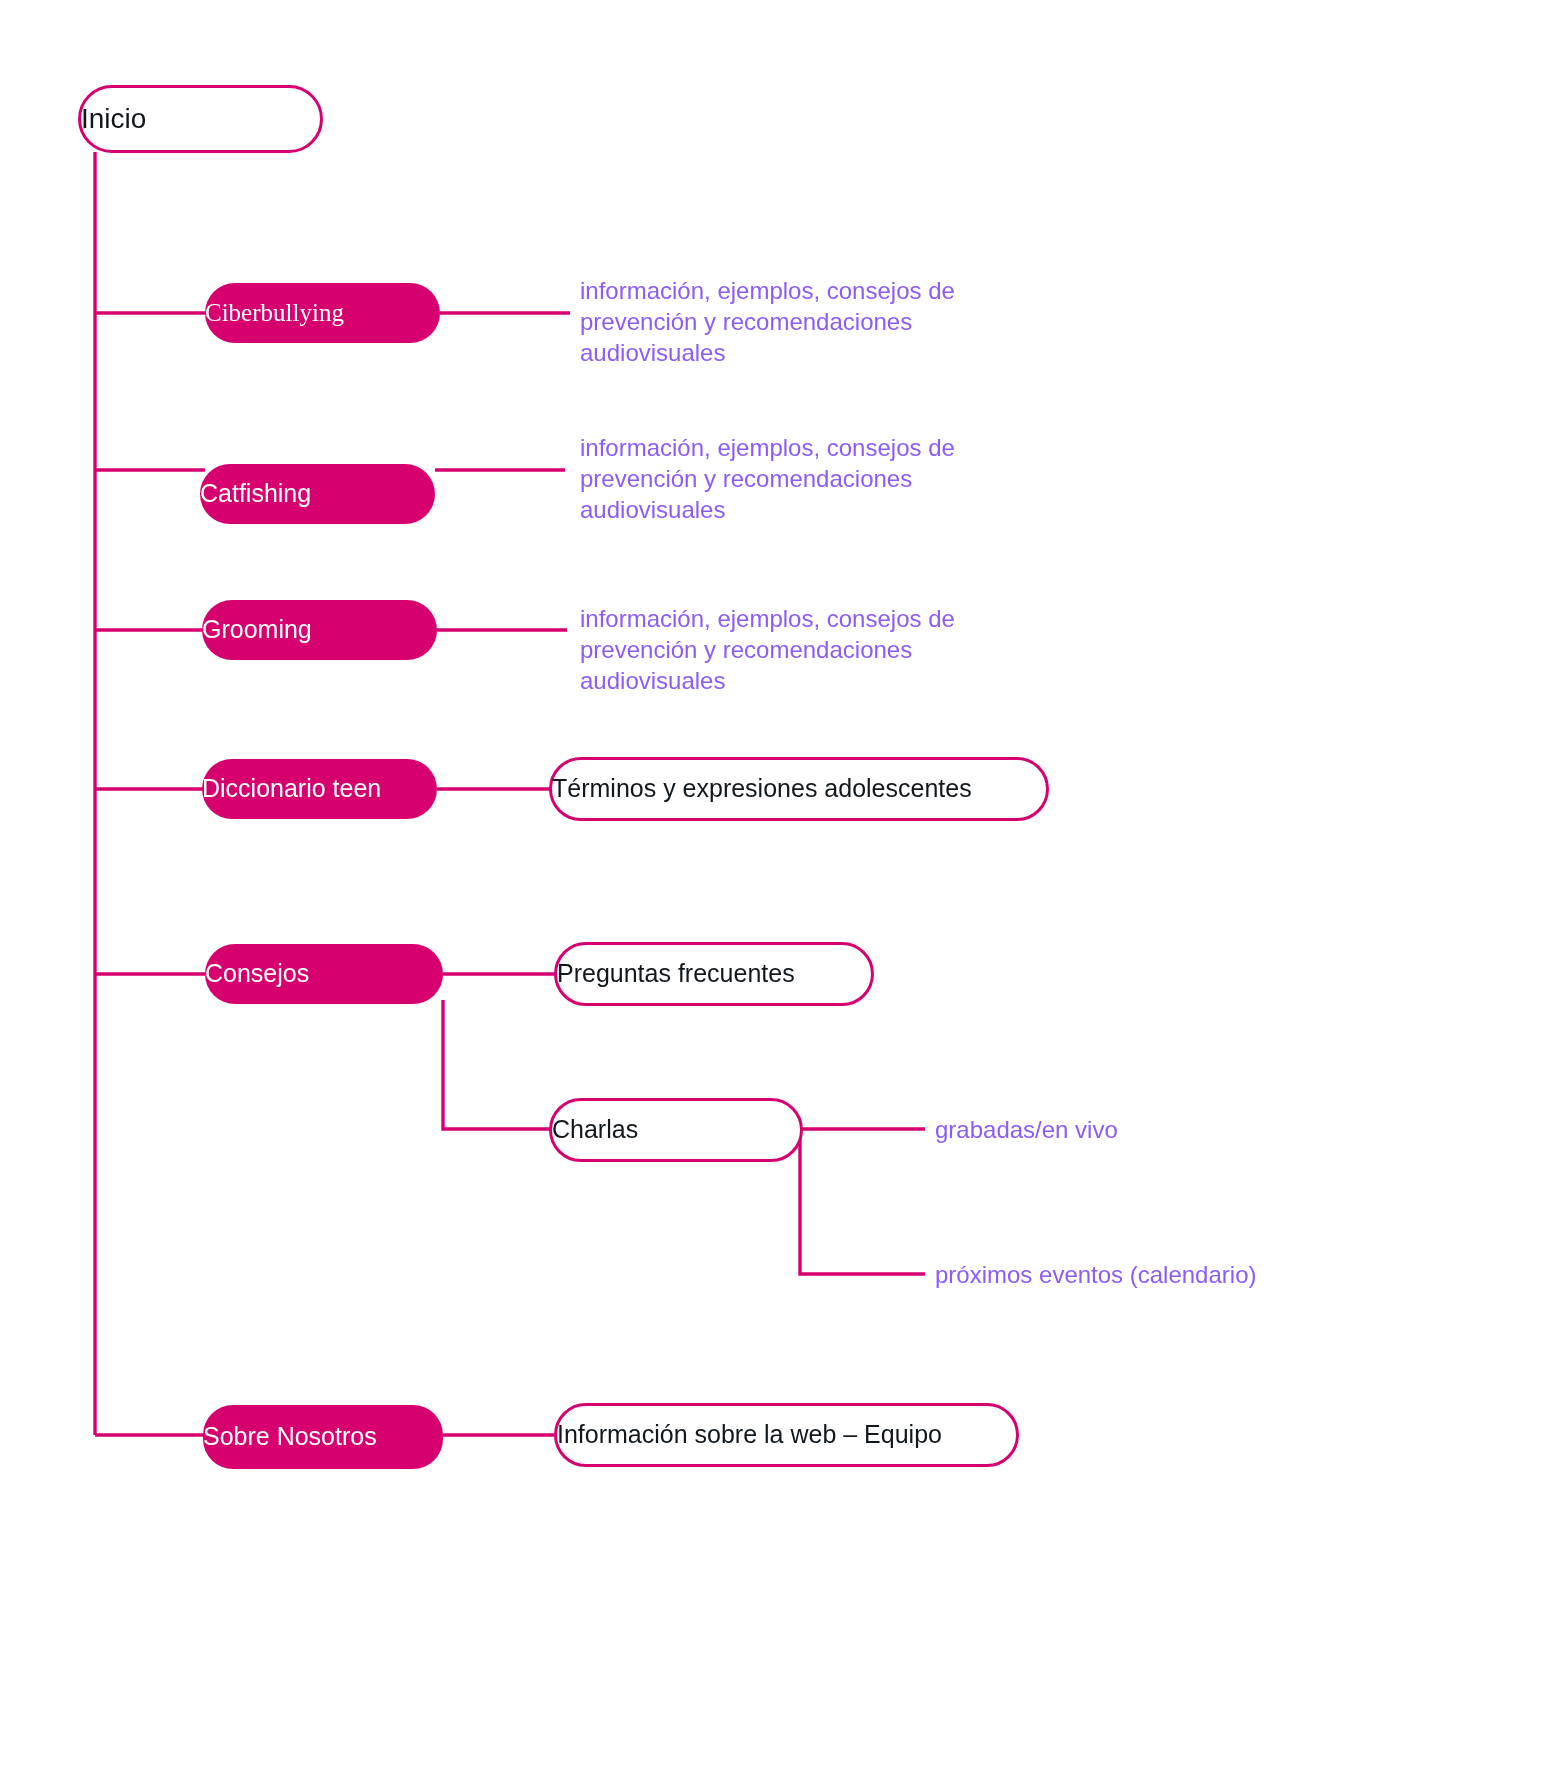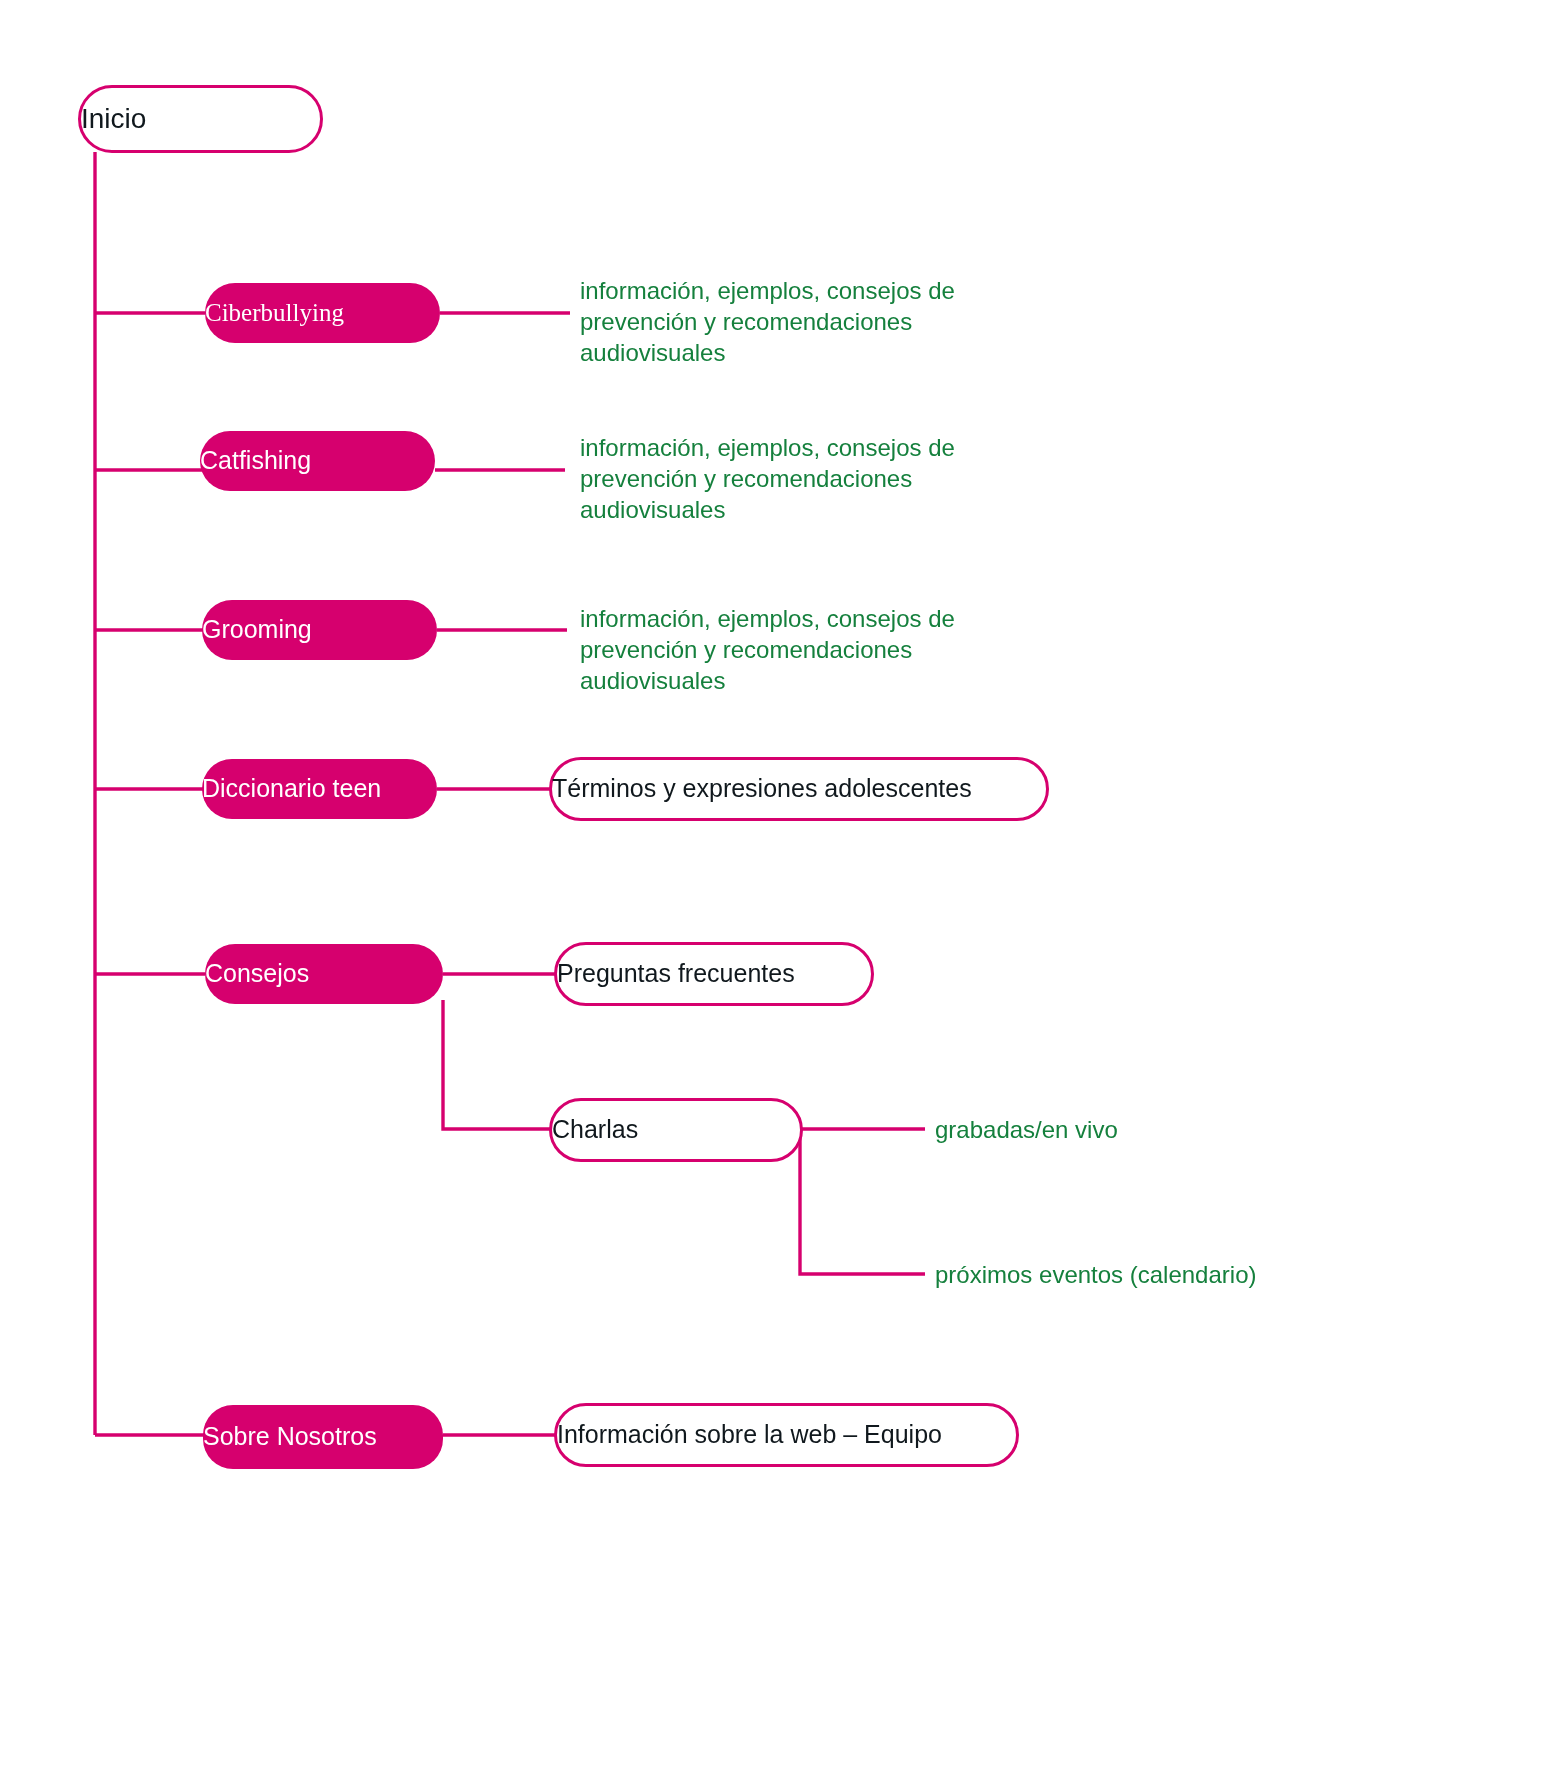--- a/index.html
+++ b/index.html
@@ -47,21 +47,21 @@
     border: 3px solid #D6006E;
     color: #10181d;
   }
   .pill-label {
     display: block;
   }
 
   
   .leaf-text {
     position: absolute;
-    color: #15803d;
+    color: #8b5cf6;
     line-height: 1.30;
     white-space: pre-line;
   }
 </style>
 </head>
 <body>
 
 <div id="canvas">
 
   <svg id="wires" viewBox="0 0 1568 1792" xmlns="http://www.w3.org/2000/svg">
@@ -95,21 +95,21 @@
     <span class="pill-label">Inicio</span>
   </div>
 
   <div class="pill filled" style="left:205px; top:283px; width:235px; height:60px; border-radius:30px; font-size:25px;font-family:Liberation Serif, serif;">
     <span class="pill-label">Ciberbullying</span>
   </div>
   <div class="leaf-text" style="left:580px; top:275px; width:470px; font-size:24px;">información, ejemplos, consejos de
 prevención y recomendaciones
 audiovisuales</div>
 
-  <div class="pill filled" style="left:200px; top:431px; width:235px; height:60px; border-radius:30px; font-size:25px;">
+  <div class="pill filled" style="left:200px; top:464px; width:235px; height:60px; border-radius:30px; font-size:25px;">
     <span class="pill-label">Catfishing</span>
   </div>
   <div class="leaf-text" style="left:580px; top:432px; width:470px; font-size:24px;">información, ejemplos, consejos de
 prevención y recomendaciones
 audiovisuales</div>
 
   <div class="pill filled" style="left:202px; top:600px; width:235px; height:60px; border-radius:30px; font-size:25px;">
     <span class="pill-label">Grooming</span>
   </div>
   <div class="leaf-text" style="left:580px; top:603px; width:470px; font-size:24px;">información, ejemplos, consejos de

